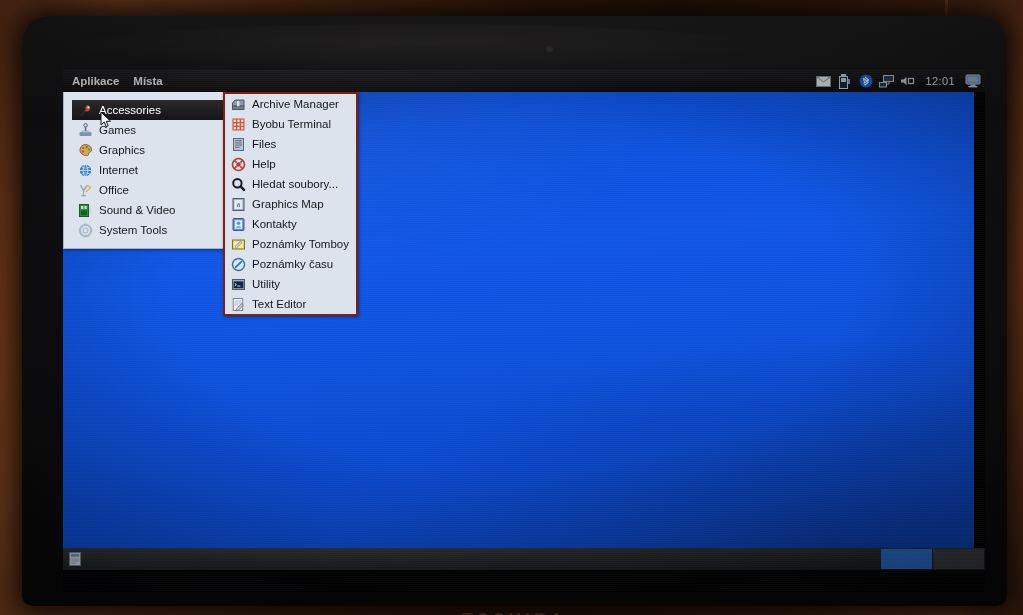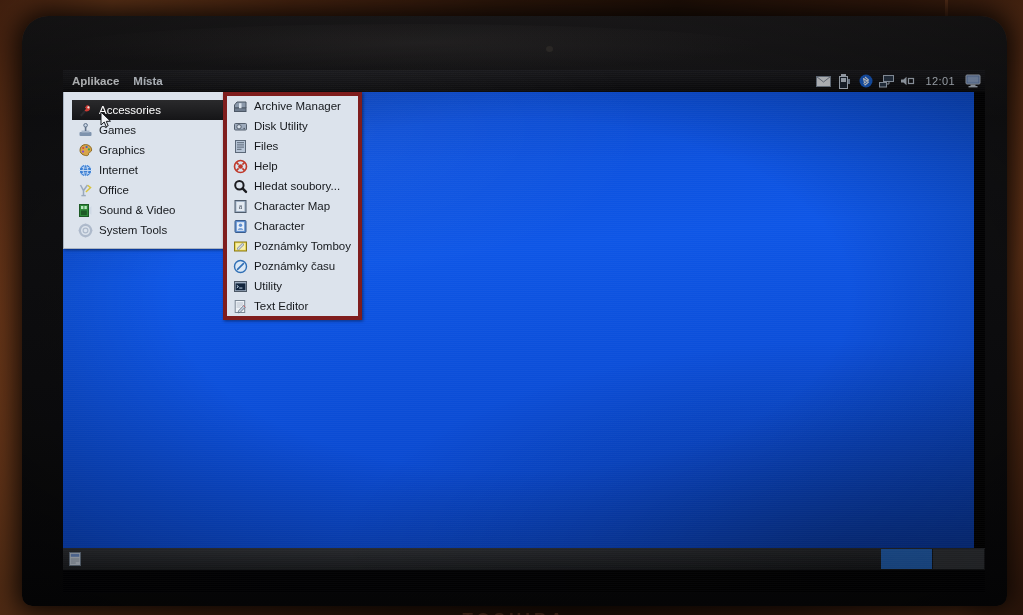--- a/index.html
+++ b/index.html
@@ -200,21 +200,21 @@
     padding-right: 2px;
   }
   .menu-row.selected .menu-arrow { color: #d8dde4; }
 
   
   .submenu {
     position: absolute;
     left: 160px; top: 22px;
     width: 131px;
     background: #dce3ec;
-    border: 4px solid #7f1d1d;
+    border: 2px solid #7f1d1d;
     box-shadow: 1px 1px 3px rgba(0,0,0,0.45);
     z-index: 40;
   }
   .submenu .menu-row { height: 20px; }
 
   
   .bottom-panel {
     position: absolute;
     left: 0; bottom: 23px;
     width: 922px; height: 22px;
@@ -473,32 +473,41 @@
         <span class="menu-ico">
           <svg width="15" height="15" viewBox="0 0 15 15">
             <path d="M1.5 6 L4 3 h9 v6 H1.5 Z" fill="#8b99ab" stroke="#4d5866"></path>
             <rect x="1.5" y="9" width="11.5" height="3.5" fill="#6f7d8f" stroke="#4d5866"></rect>
             <rect x="6" y="4.2" width="2.5" height="5" fill="#d9e2ec"></rect>
           </svg>
         </span>
         <span class="menu-label">Archive Manager</span>
       </div>
 
-
-
-      <div class="menu-row">
-        <span class="menu-ico">
-          <svg width="15" height="15" viewBox="0 0 15 15">
-            <rect x="1.5" y="4.5" width="12" height="6.5" rx="1" fill="#9eabbd" stroke="#55606e"></rect>
-            <circle cx="6" cy="7.8" r="2.2" fill="#d9e2ec" stroke="#55606e"></circle>
-            <circle cx="11.2" cy="9.6" r="0.8" fill="#4d5866"></circle>
-          </svg>
-        </span>
-        <span class="menu-label">Disk Utility</span>
-      </div>
+      <div class="menu-row">
+        <span class="menu-ico">
+          <svg width="15" height="15" viewBox="0 0 15 15">
+            <rect x="1.5" y="1.5" width="12" height="12" fill="#c9593f"></rect>
+            <g fill="#f0d9c8">
+              <rect x="2.6" y="2.6" width="2.4" height="2.4"></rect>
+              <rect x="6.3" y="2.6" width="2.4" height="2.4"></rect>
+              <rect x="10" y="2.6" width="2.4" height="2.4"></rect>
+              <rect x="2.6" y="6.3" width="2.4" height="2.4"></rect>
+              <rect x="6.3" y="6.3" width="2.4" height="2.4"></rect>
+              <rect x="10" y="6.3" width="2.4" height="2.4"></rect>
+              <rect x="2.6" y="10" width="2.4" height="2.4"></rect>
+              <rect x="6.3" y="10" width="2.4" height="2.4"></rect>
+              <rect x="10" y="10" width="2.4" height="2.4"></rect>
+            </g>
+          </svg>
+        </span>
+        <span class="menu-label">Byobu Terminal</span>
+      </div>
+
+
 
       <div class="menu-row">
         <span class="menu-ico">
           <svg width="15" height="15" viewBox="0 0 15 15">
             <rect x="2.5" y="1.5" width="10" height="12" fill="#b7c5d6" stroke="#5b6878"></rect>
             <g fill="#5b6878">
               <rect x="4" y="3.2" width="7" height="1"></rect>
               <rect x="4" y="5.4" width="7" height="1"></rect>
               <rect x="4" y="7.6" width="7" height="1"></rect>
               <rect x="4" y="9.8" width="4.5" height="1"></rect>
@@ -535,33 +544,33 @@
       </div>
 
       <div class="menu-row">
         <span class="menu-ico">
           <svg width="15" height="15" viewBox="0 0 15 15">
             <rect x="2" y="1.5" width="11" height="12" fill="#9fb0c4" stroke="#4f5c6c"></rect>
             <rect x="3.4" y="3" width="8" height="9" fill="#e3eaf2"></rect>
             <text x="7.3" y="10.3" font-size="7.5" text-anchor="middle" fill="#3a4554" font-family="Liberation Serif, serif">a</text>
           </svg>
         </span>
-        <span class="menu-label">Character Map</span>
+        <span class="menu-label">Graphics Map</span>
       </div>
 
       <div class="menu-row">
         <span class="menu-ico">
           <svg width="15" height="15" viewBox="0 0 15 15">
             <rect x="2" y="1.5" width="11" height="12" rx="1" fill="#5f8fd0" stroke="#3a5c8c"></rect>
             <rect x="3.8" y="3.2" width="7.4" height="8.6" fill="#e6eef8"></rect>
             <circle cx="7.5" cy="6.2" r="1.7" fill="#5f8fd0"></circle>
             <path d="M4.8 10.8 c0 -2 5.4 -2 5.4 0 Z" fill="#5f8fd0"></path>
           </svg>
         </span>
-        <span class="menu-label">Character</span>
+        <span class="menu-label">Kontakty</span>
       </div>
 
       <div class="menu-row">
         <span class="menu-ico">
           <svg width="15" height="15" viewBox="0 0 15 15">
             <rect x="1.5" y="3" width="12" height="9" fill="#e8d24a" stroke="#8a7a14"></rect>
             <rect x="2.8" y="4.2" width="9.4" height="6.6" fill="#f6efae"></rect>
             <path d="M4 9.6 L9.5 4.2 L11 5.6 L5.5 11 Z" fill="#cfd9e5" stroke="#6a7482" stroke-width=".7"></path>
           </svg>
         </span>

